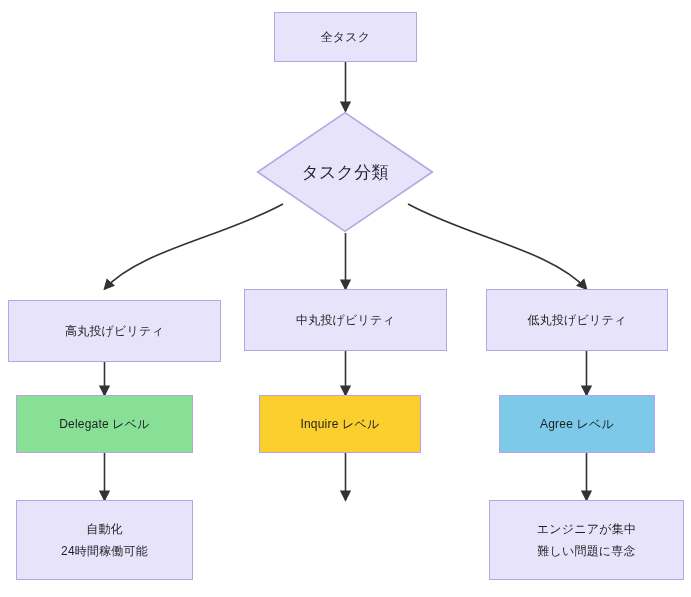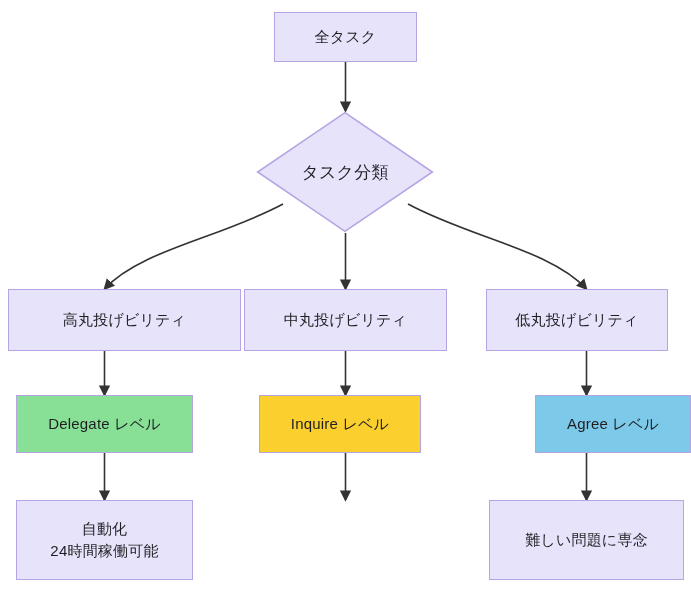--- a/index.html
+++ b/index.html
@@ -27,21 +27,21 @@
     pointer-events: none;
   }
   .node {
     position: absolute;
     box-sizing: border-box;
     display: flex;
     align-items: center;
     justify-content: center;
     text-align: center;
     color: #1f1f22;
-    font-size: 15px;
+    font-size: 12px;
     line-height: 22px;
     border: 1.6px solid #b6a5e2;
     background: #e7e3fb;
     letter-spacing: 0.2px;
   }
   .node .lines {
     width: 100%;
   }
   .node .lines span {
     display: block;
@@ -109,21 +109,21 @@
     </div>
   </div>
 
   <div class="diamond-wrap" style="left:256px; top:111px;">
     <svg width="178" height="122" viewBox="0 0 178 122" xmlns="http://www.w3.org/2000/svg">
       <polygon points="89,1.6 176.4,61 89,120.4 1.6,61" fill="#e7e3fb" stroke="#b6a5e2" stroke-width="1.6"></polygon>
     </svg>
     <div class="diamond-label">タスク分類</div>
   </div>
 
-  <div class="node" style="left:8px; top:289px; width:233px; height:62px;">
+  <div class="node" style="left:8px; top:300px; width:213px; height:62px;">
     <div class="lines">
       <span>高丸投げビリティ</span>
     </div>
   </div>
 
   <div class="node" style="left:244px; top:289px; width:203px; height:62px;">
     <div class="lines">
       <span>中丸投げビリティ</span>
     </div>
   </div>
@@ -139,33 +139,34 @@
       <span>Delegate レベル</span>
     </div>
   </div>
 
   <div class="node yellow" style="left:259px; top:395px; width:162px; height:58px;">
     <div class="lines">
       <span>Inquire レベル</span>
     </div>
   </div>
 
-  <div class="node blue" style="left:499px; top:395px; width:156px; height:58px;margin-left:36px;">
+  <div class="node blue" style="left:499px; top:395px; width:156px; height:58px;">
     <div class="lines">
       <span>Agree レベル</span>
     </div>
   </div>
 
   <div class="node" style="left:16px; top:500px; width:177px; height:80px;">
     <div class="lines">
       <span>自動化</span>
       <span>24時間稼働可能</span>
     </div>
   </div>
 
 
   <div class="node" style="left:489px; top:500px; width:195px; height:80px;">
     <div class="lines">
+      <span>エンジニアが集中</span>
       <span>難しい問題に専念</span>
     </div>
   </div>
 
 </div>
 
 </body></html>

